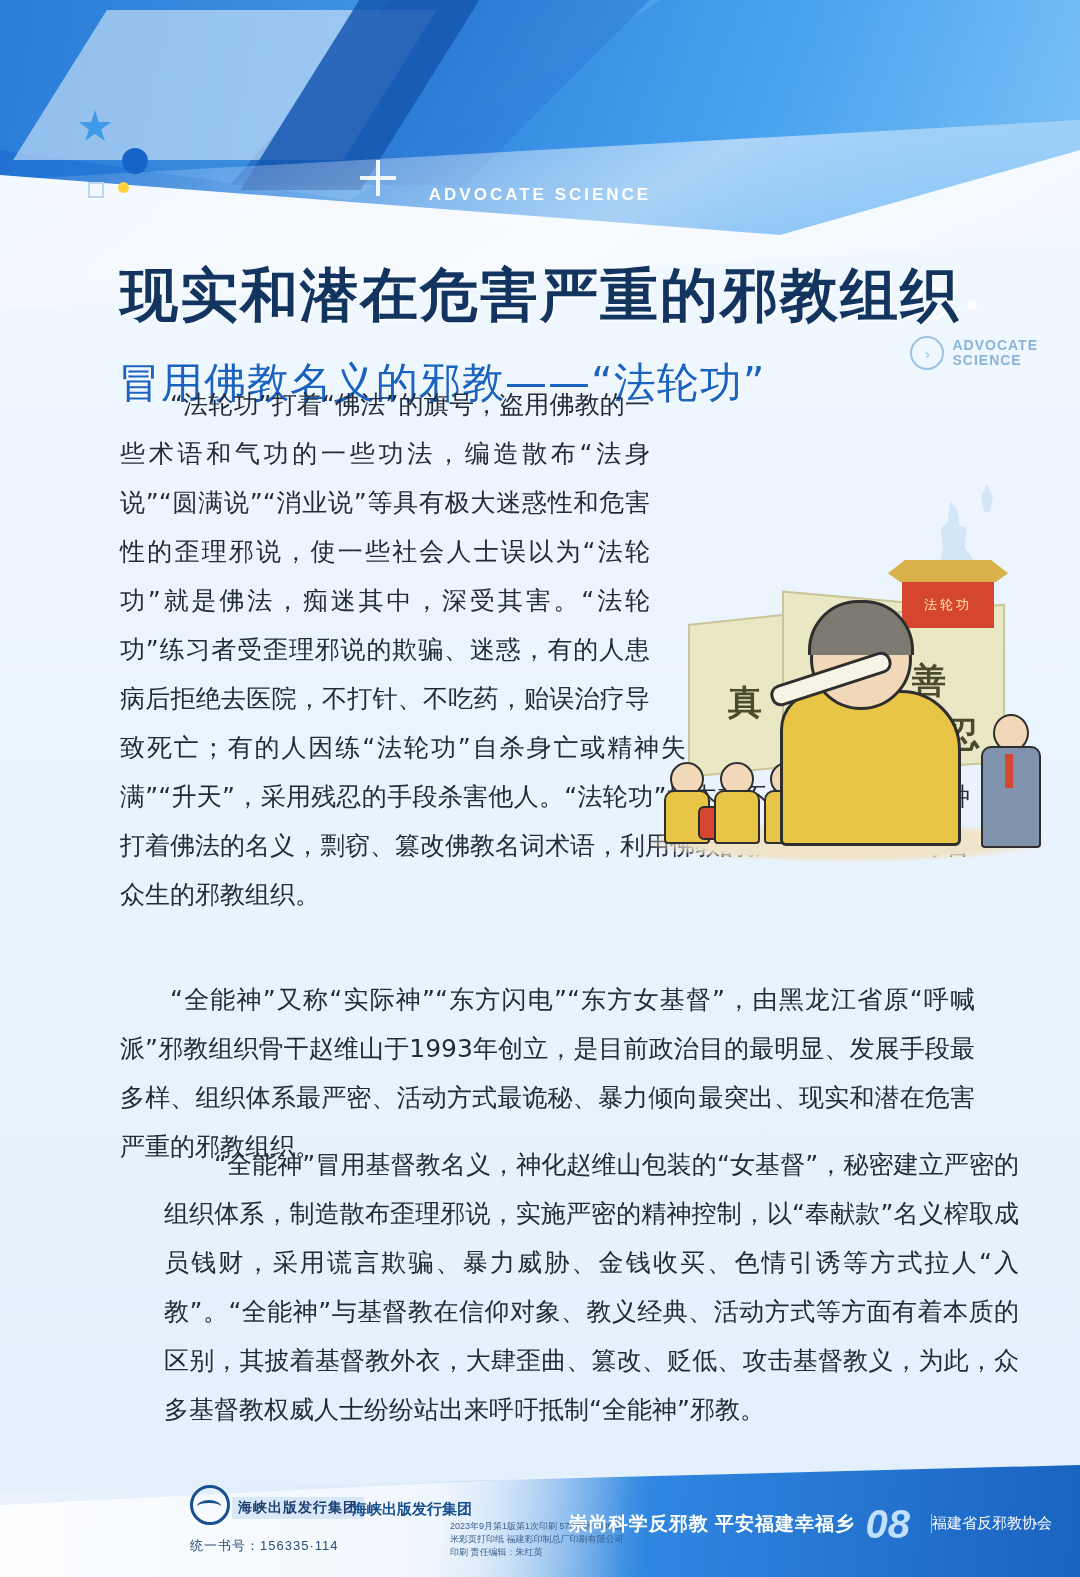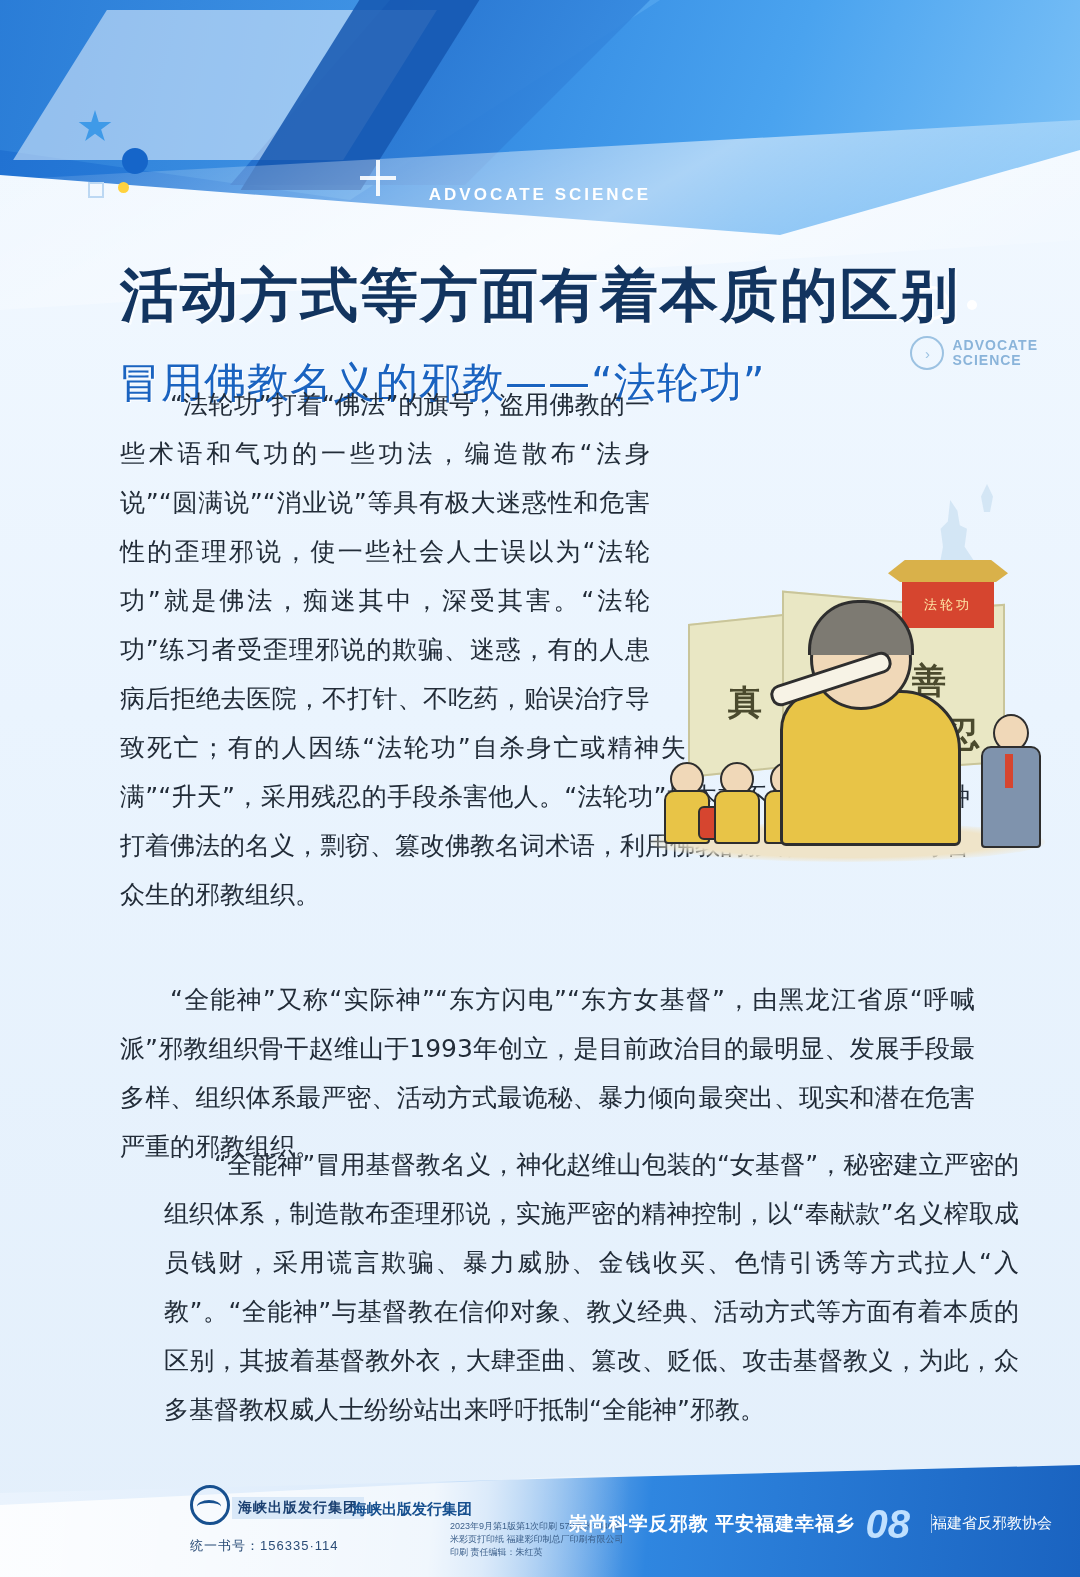--- a/index.html
+++ b/index.html
@@ -254,21 +254,21 @@
 
   <div class="star"></div>
   <div class="dot-blue"></div>
   <div class="dot-yellow"></div>
   <div class="sq-out"></div>
   <div class="cross"></div>
   <div class="ring-white"></div>
   <div class="dot-white"></div>
 
   <div class="advocate-top">ADVOCATE SCIENCE</div>
-  <h1 class="main-title">活动方式等方面有着本质的区别</h1>
+  <h1 class="main-title">现实和潜在危害严重的邪教组织</h1>
 
   <div class="badge-adv">
     <span class="chev">›</span>
     <span class="txt">
       <span>ADVOCATE</span><br>
       <span>SCIENCE</span>
     </span>
   </div>
 
   <h2 class="sec-h1">冒用佛教名义的邪教——“法轮功”</h2>

